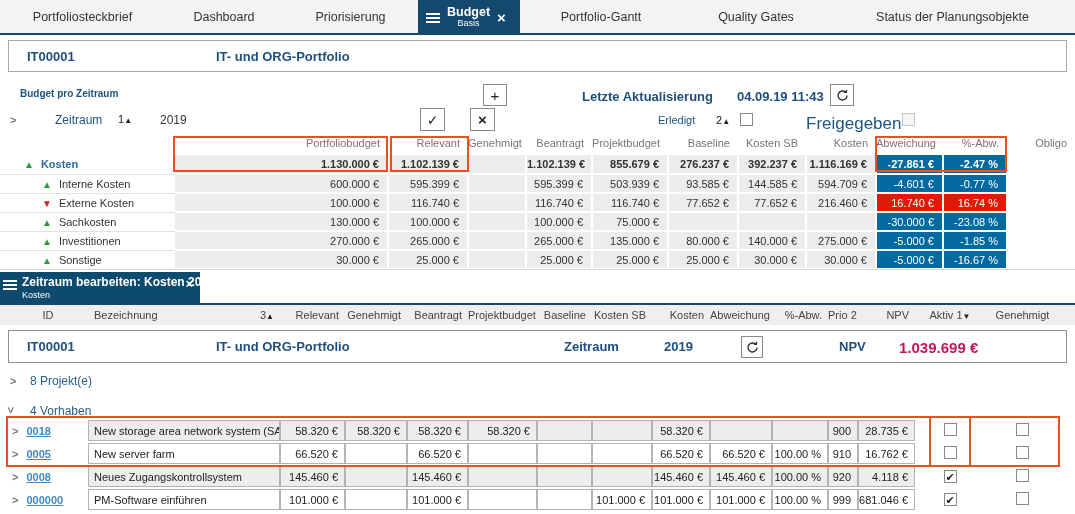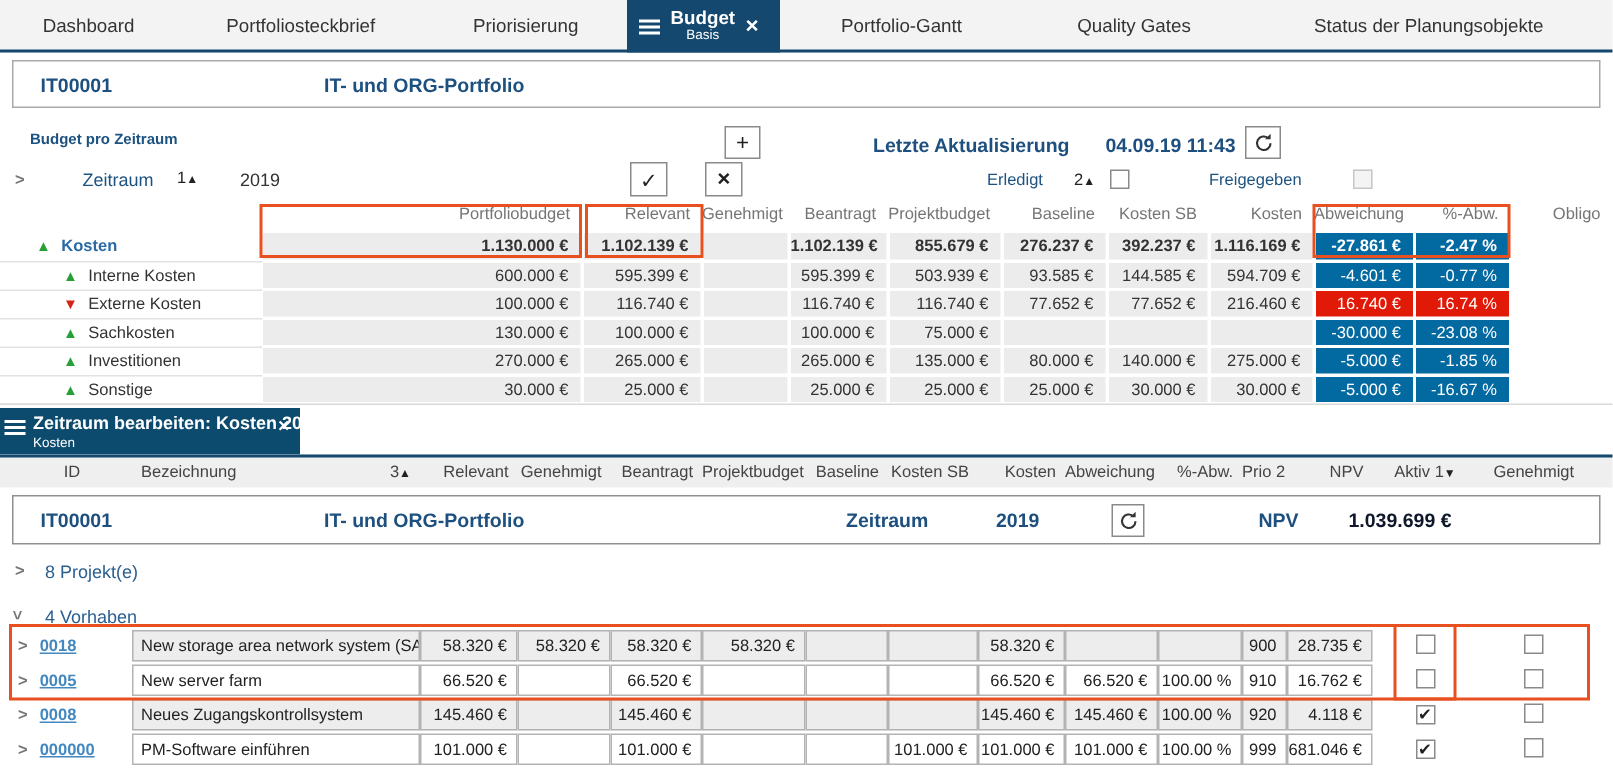--- a/index.html
+++ b/index.html
@@ -88,22 +88,22 @@
 
   
   .ann { position:absolute; border:2px solid #e8501f; pointer-events:none; z-index:9; background:transparent; }
 
   .ricon { display:inline-block; width:15px; height:15px; }
 </style>
 </head>
 <body>
 
 <div class="tabbar">
+  <div class="tab" style="width:165px">Portfoliosteckbrief</div>
   <div class="tab" style="width:118px">Dashboard</div>
-  <div class="tab" style="width:165px">Portfoliosteckbrief</div>
   <div class="tab" style="width:135px">Priorisierung</div>
   <div class="tab-active" style="width:102px">
     <span class="burger">
         <i></i>
         <i></i>
         <i></i>
       </span>
     <span class="stack">
       <span class="t1">Budget</span>
       <span class="t2">Basis</span>
@@ -141,21 +141,21 @@
 <div class="abs btnbox" style="left:420px;top:108px;width:25px;height:23px;">
     <span style="font-size:14px;">✓</span>
   </div>
 <div class="abs btnbox" style="left:470px;top:108px;width:25px;height:23px;">
     <span style="font-weight:bold;">×</span>
   </div>
 
 <span class="abs lbl-navy" style="left:658px;top:114px;font-size:11px;">Erledigt</span>
 <span class="abs sort" style="left:716px;top:114px;"><span>2</span><span class="ar">▲</span></span>
 <span class="abs cb" style="left:740px;top:113px;"></span>
-<span class="abs lbl-navy" style="left:806px;top:114px;font-size:11px;">Freigegeben</span>
+<span class="abs lbl-navy" style="left:806px;top:114px;font-size:17px;">Freigegeben</span>
 <span class="abs cb disabled" style="left:902px;top:113px;"></span>
 
 <table class="btable">
   <colgroup>
     <col style="width:175px">
       <col style="width:213px">
       <col style="width:80px">
       <col style="width:58px">
     <col style="width:66px">
       <col style="width:76px">
@@ -327,21 +327,21 @@
   <span class="pname">IT- und ORG-Portfolio</span>
   <span class="abs" style="left:555px;top:8px;font-size:13px;font-weight:bold;color:#1d4f7f;">Zeitraum</span>
   <span class="abs" style="left:655px;top:8px;font-size:13px;font-weight:bold;color:#1d4f7f;">2019</span>
   <span class="abs btnbox" style="left:732px;top:5px;width:22px;height:22px;">
     <svg class="ricon" viewBox="0 0 16 16">
         <path d="M12.8 8a4.8 4.8 0 1 1-1.6-3.6" fill="none" stroke="#333" stroke-width="1.5"></path>
         <path d="M12.9 1.2v4h-4z" fill="#333"></path>
       </svg>
   </span>
   <span class="abs" style="left:830px;top:8px;font-size:13px;font-weight:bold;color:#1d4f7f;">NPV</span>
-  <span class="abs" style="left:890px;top:8px;font-size:13px;font-weight:bold;color:#0f172a;">1.039.699 €</span>
+  <span class="abs" style="left:890px;top:8px;font-size:15px;font-weight:bold;color:#be185d;">1.039.699 €</span>
 </div>
 
 <span class="abs chev" style="left:10px;top:375px;">&gt;</span>
 <span class="abs grp" style="left:30px;top:374px;">8 Projekt(e)</span>
 <span class="abs chev chev-down" style="left:8px;top:404px;">&gt;</span>
 <span class="abs grp" style="left:30px;top:404px;">4 Vorhaben</span>
 
 <table class="dtable">
   <colgroup>
     <col style="width:80px">

